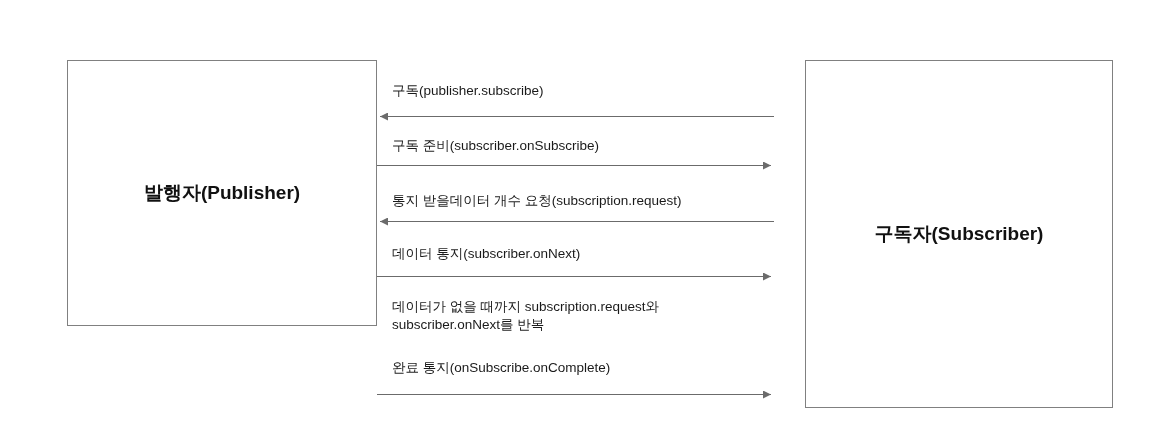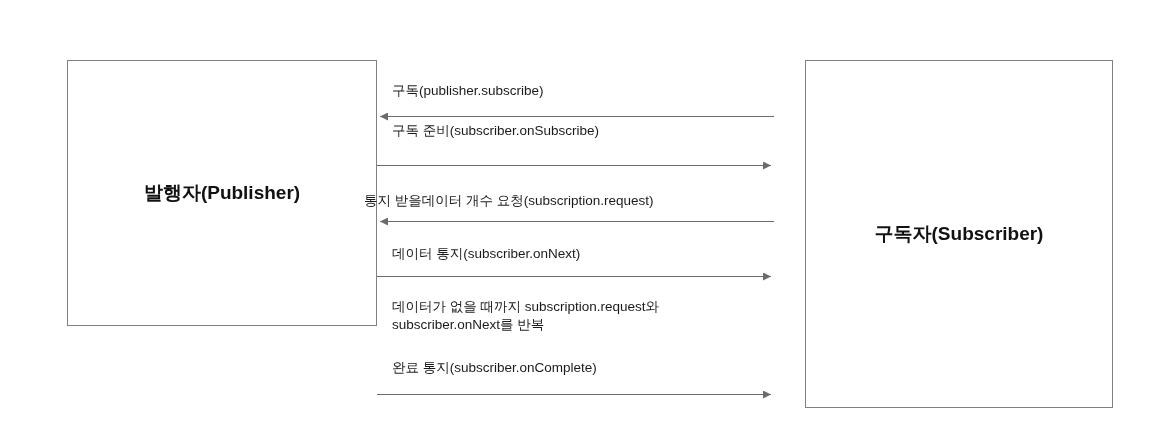--- a/index.html
+++ b/index.html
@@ -116,26 +116,26 @@
 
     <line x1="377" y1="276.5" x2="771" y2="276.5" stroke="#6b6b6b" stroke-width="1" marker-end="url(#head-right)"></line>
 
     <line x1="377" y1="394.5" x2="771" y2="394.5" stroke="#6b6b6b" stroke-width="1" marker-end="url(#head-right)"></line>
   </svg>
 
   <div id="messages">
 
     <div class="msg-label" style="left:392px; top:82px;">구독(publisher.subscribe)</div>
 
-    <div class="msg-label" style="left:392px; top:122px;">구독 준비(subscriber.onSubscribe)</div>
+    <div class="msg-label" style="left:392px; top:137px;">구독 준비(subscriber.onSubscribe)</div>
 
-    <div class="msg-label" style="left:364px; top:192px;text-align:center;">통지 받을데이터 개수 요청(subscription.request)</div>
+    <div class="msg-label" style="left:392px; top:192px;text-align:center;">통지 받을데이터 개수 요청(subscription.request)</div>
 
     <div class="msg-label two-line" style="left:392px; top:298px;">데이터가 없을 때까지 subscription.request와
 subscriber.onNext를 반복</div>
 
     <div class="msg-label" style="left:392px; top:245px;">데이터 통지(subscriber.onNext)</div>
 
-    <div class="msg-label" style="left:392px; top:359px;">완료 통지(subscriber.onComplete)</div>
+    <div class="msg-label" style="left:392px; top:359px;">완료 통지(onSubscribe.onComplete)</div>
 
   </div>
 
 </div>
 
 </body></html>

